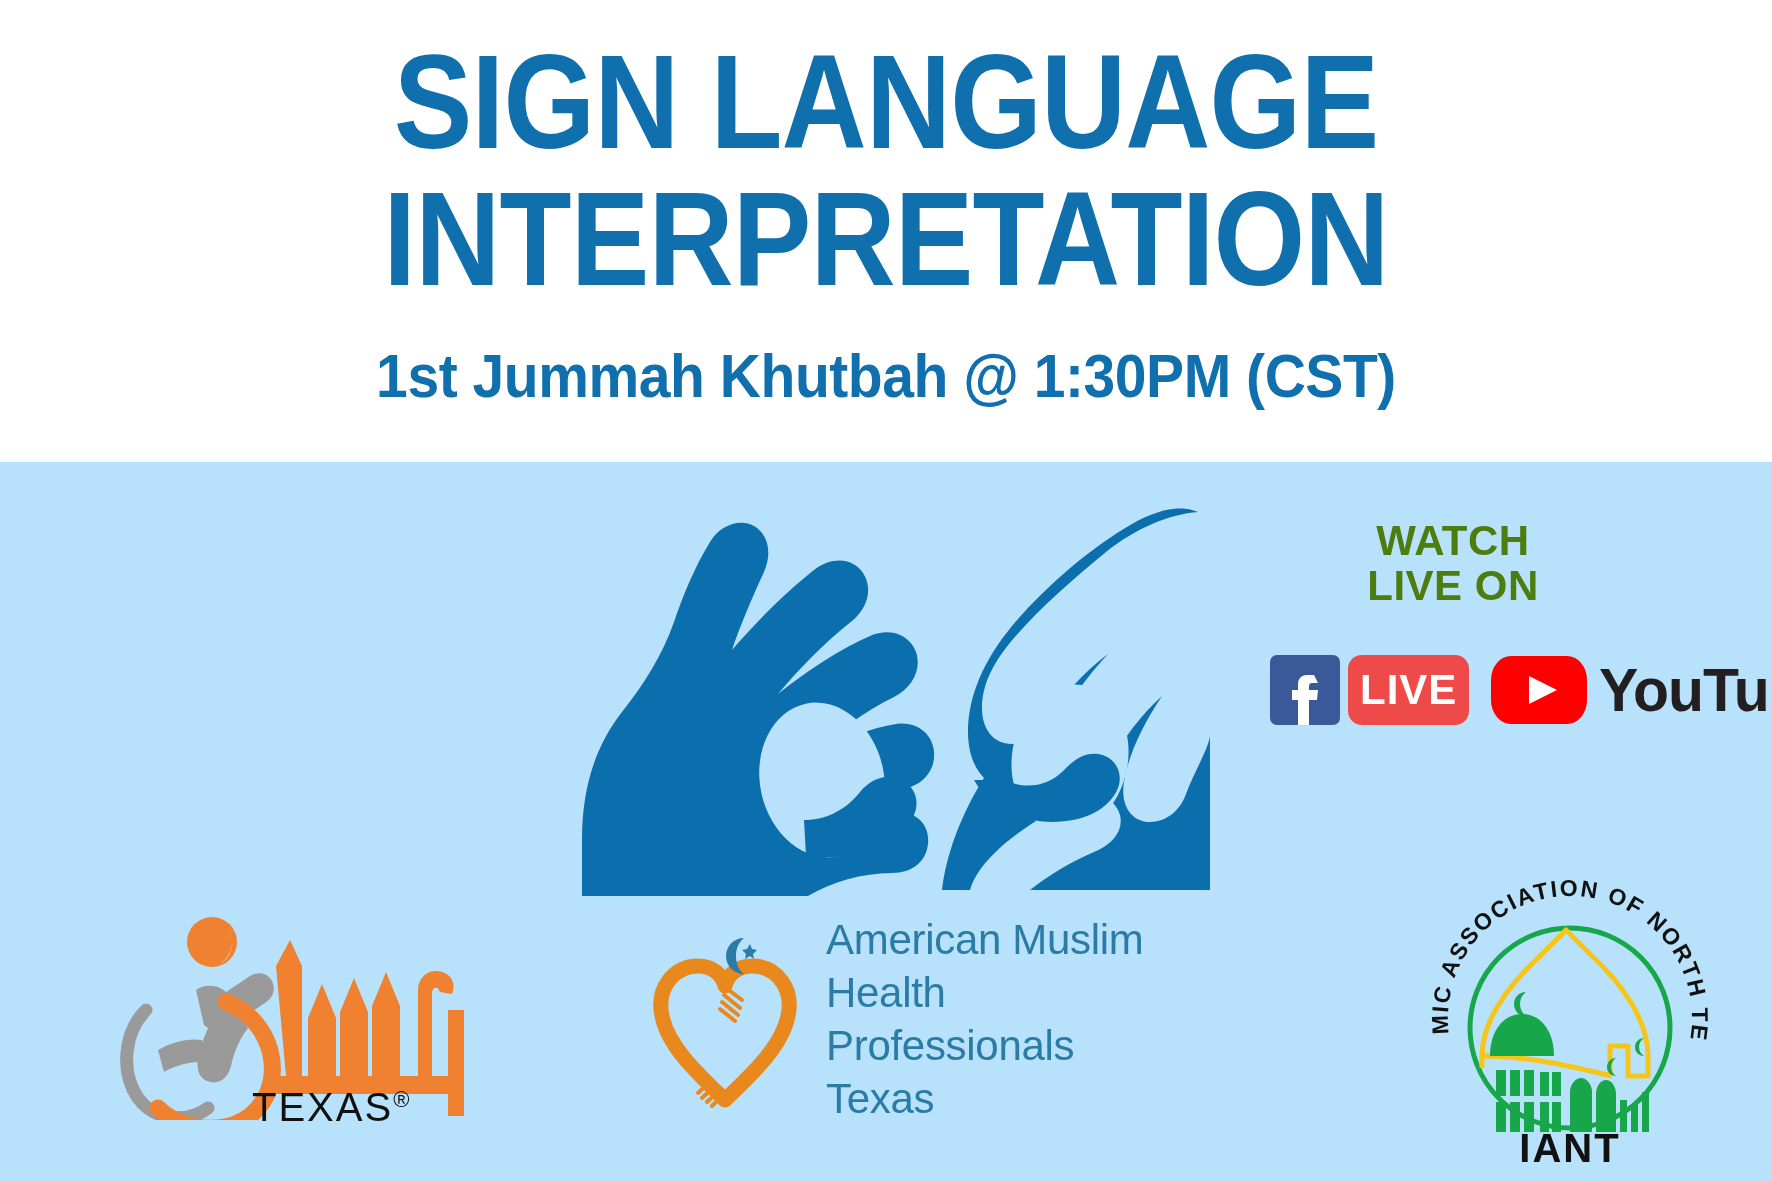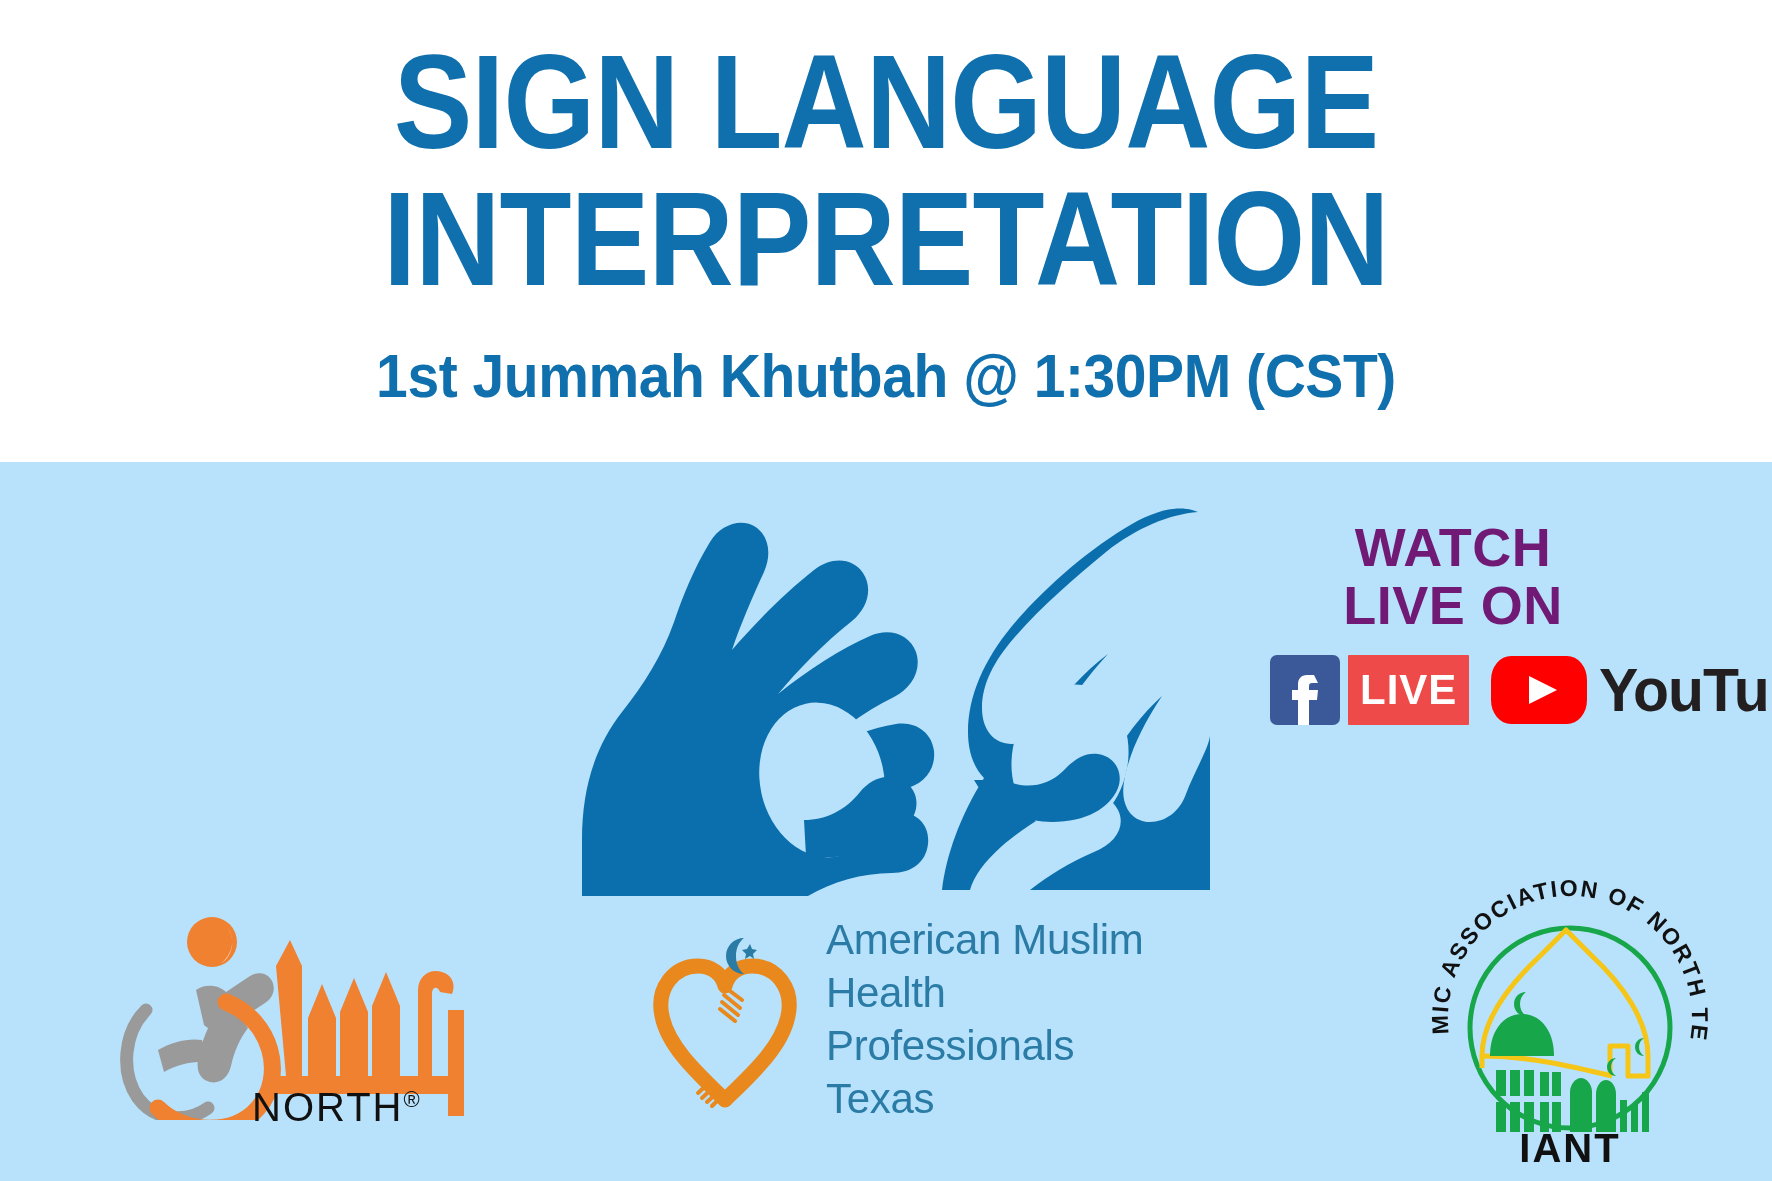--- a/index.html
+++ b/index.html
@@ -86,24 +86,24 @@
 
   
   .watch-block {
     position: absolute;
     left: 1240px;
     top: 518px;
     width: 520px;
     text-align: left;
   }
   .watch-text {
-    color: #701a75;
+    color: #4d7c0f;
     font-family: "Liberation Sans", sans-serif;
     font-weight: bold;
-    font-size: 54px;
+    font-size: 42px;
     line-height: 1.08;
     letter-spacing: 0.5px;
     white-space: pre-line;
     text-align: center;
     width: 330px;
     margin-left: 48px;
   }
 
   .badges {
     position: absolute;
@@ -120,21 +120,21 @@
     background: #3b5998;
     border-radius: 7px;
     position: relative;
     flex: 0 0 auto;
   }
   .fb-square svg { position: absolute; left: 0; top: 0; }
 
   .live-box {
     margin-left: 8px;
     background: #ee4a4a;
-    border-radius: 1px;
+    border-radius: 14px;
     height: 70px;
     min-width: 118px;
     display: flex;
     align-items: center;
     justify-content: center;
     color: #ffffff;
     font-family: "Liberation Sans", sans-serif;
     font-weight: bold;
     font-size: 42px;
     letter-spacing: 1px;
@@ -404,21 +404,21 @@
                  C318 96, 330 88, 342 92
                  C352 95, 356 104, 352 114
                  L340 112
                  C338 106, 332 106, 332 114
                  L332 214 Z"></path>
         <path d="M348 130 L364 130 L364 236 L348 236 Z"></path>
       </g>
     </svg>
   </div>
   <div class="muhsen-word">
-    <span>NORTH</span><sup>®</sup>
+    <span>TEXAS</span><sup>®</sup>
   </div>
 
   <div class="logo-amhp">
     <div class="amhp-mark">
       <svg viewBox="0 0 150 180" xmlns="http://www.w3.org/2000/svg" aria-hidden="true">
 
         <path d="M75 170
                  C46 142, 18 116, 12 86
                  C6 58, 24 36, 48 36
                  C62 36, 72 44, 75 56

